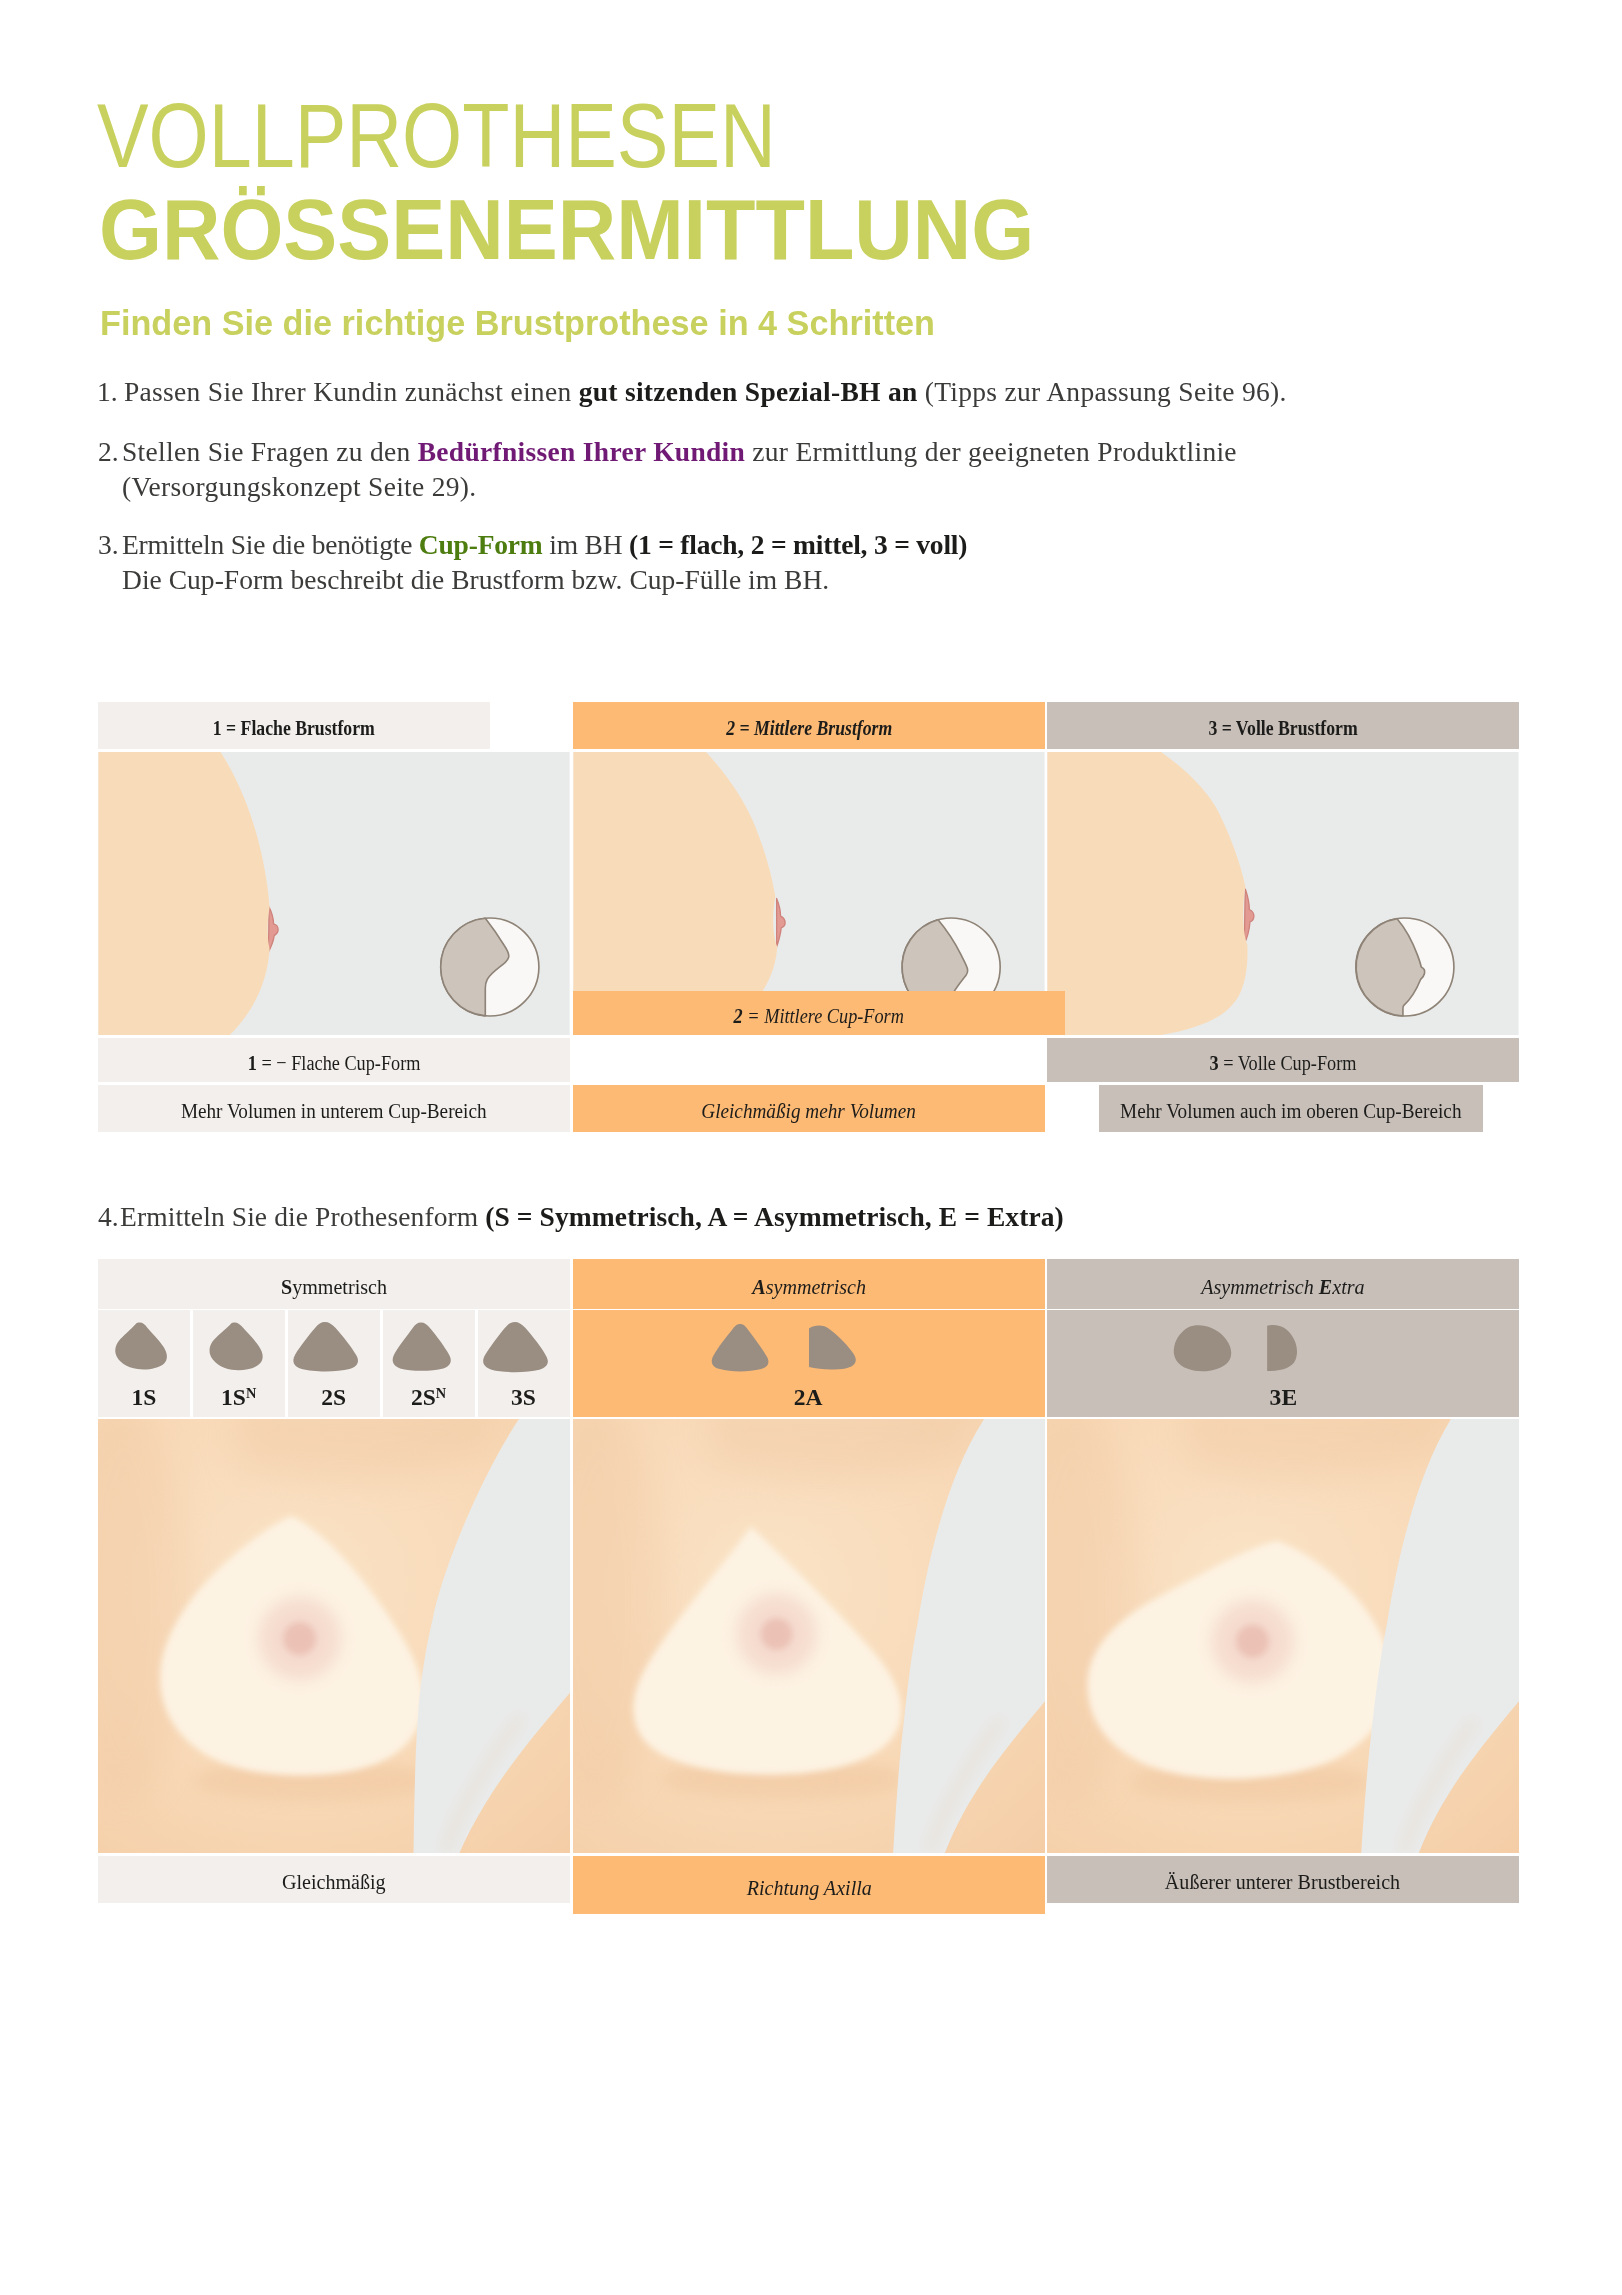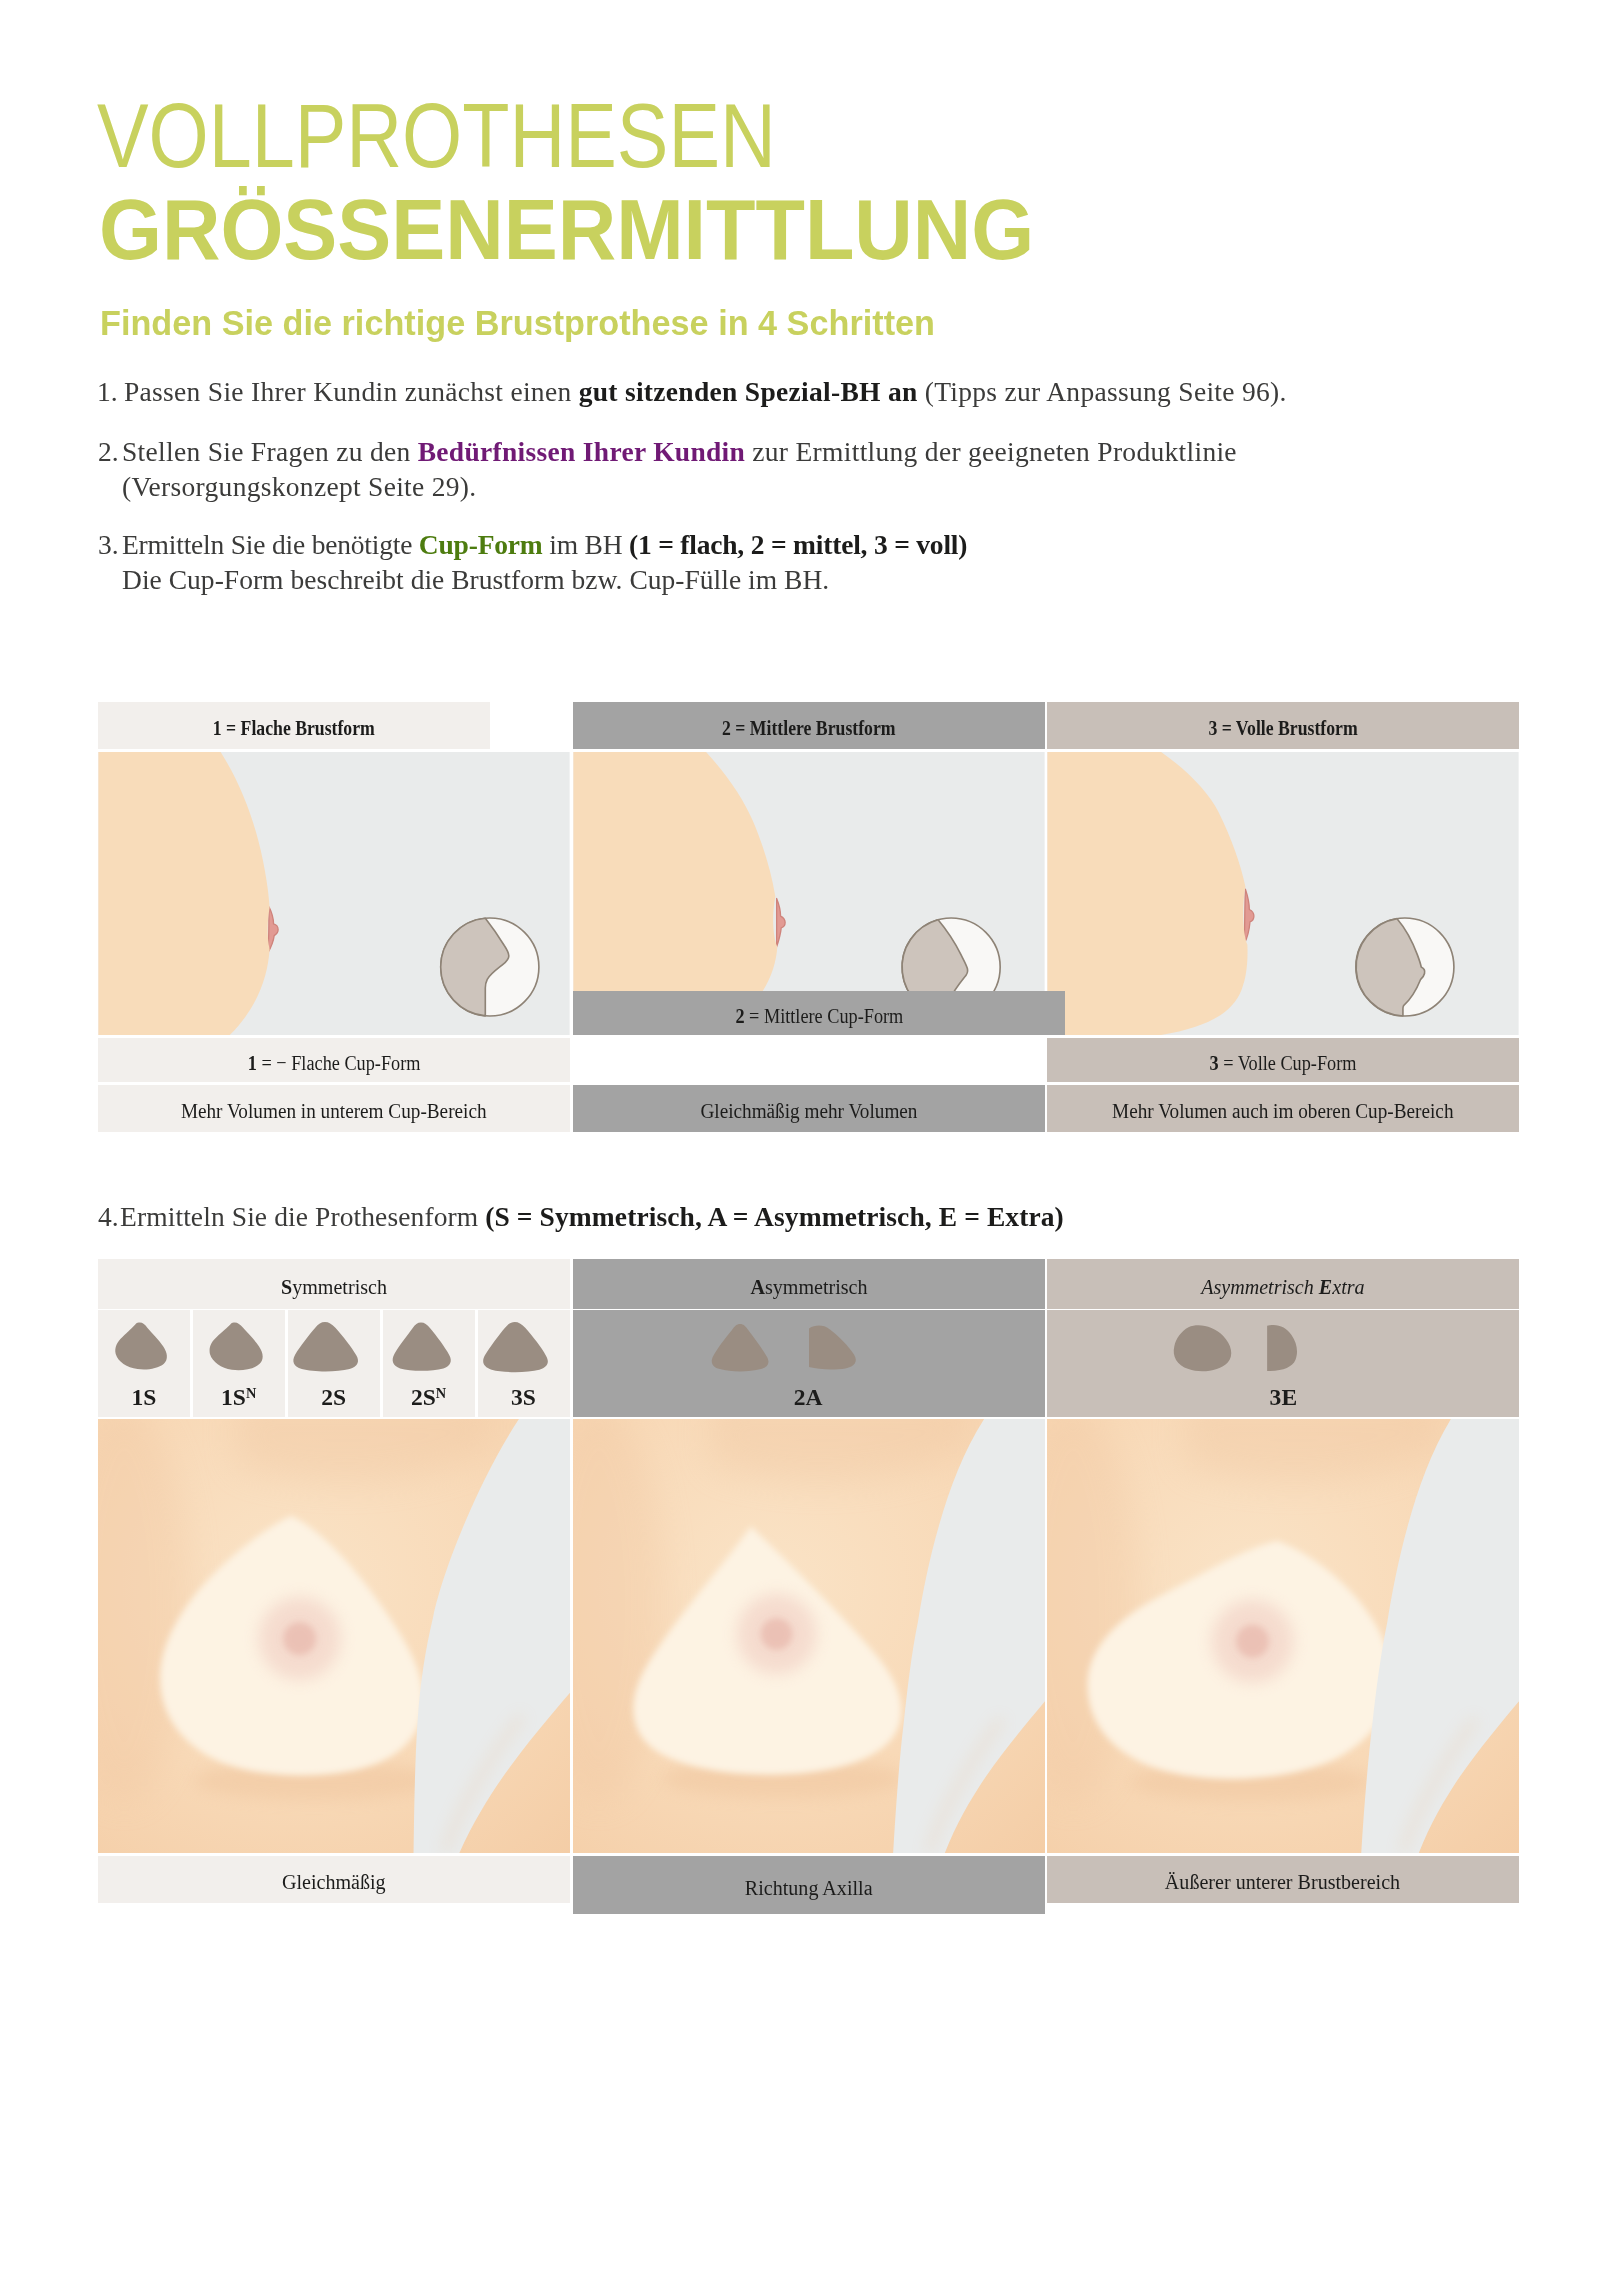--- a/index.html
+++ b/index.html
@@ -5,21 +5,21 @@
   html,body{margin:0;padding:0;}
   body{width:1623px;height:2295px;position:relative;background:#ffffff;overflow:hidden;
        font-family:"Liberation Serif", serif;}
   .abs{position:absolute;}
   .green{color:#c8d15e;}
   .sans{font-family:"Liberation Sans", sans-serif;}
   .b{font-weight:bold;}
   .cell{position:absolute;display:flex;align-items:center;justify-content:center;
         font-size:21.6px;color:#1c1c1b;}
   .c1{background:#f2efec;}
-  .c2{background:#a3a3a3;}
+  .c2{background:#fdba74;font-style:italic;}
   .c3{background:#c8bfb8;}
   .body-line{position:absolute;font-size:27.5px;color:#3b3b3a;line-height:35px;white-space:nowrap;}
   .tt{display:inline-block;white-space:nowrap;}
   .h1x{transform:translateY(2.6px) scaleX(0.82);}
   .l1x{transform:translateY(2.6px) scaleX(0.845);}
   .l2x{transform:translateY(2.6px) scaleX(0.89);}
   .h2x{transform:translateY(2.6px) scaleX(0.93);}
   .b2x{transform:translateY(2.6px) scaleX(0.93);}
 </style>
 </head>
@@ -93,21 +93,21 @@
 <div class="cell c3" style="left:1047px;top:1038px;width:472px;height:44px;">
     <span class="tt l1x"><span class="b">3</span> = Volle Cup-Form</span>
   </div>
 
 <div class="cell c1" style="left:98px;top:1085px;width:472px;height:47px;">
     <span class="tt l2x">Mehr Volumen in unterem Cup-Bereich</span>
   </div>
 <div class="cell c2" style="left:573px;top:1085px;width:472px;height:47px;">
     <span class="tt l2x">Gleichmäßig mehr Volumen</span>
   </div>
-<div class="cell c3" style="left:1047px;top:1085px;width:472px;height:47px;">
+<div class="cell c3" style="left:1099px;top:1085px;width:384px;height:47px;">
     <span class="tt l2x">Mehr Volumen auch im oberen Cup-Bereich</span>
   </div>
 
 <div class="cell c1" style="left:98px;top:1259px;width:472px;height:50px;">
     <span class="tt h2x"><span class="b">S</span>ymmetrisch</span>
   </div>
 <div class="cell c2" style="left:573px;top:1259px;width:472px;height:50px;">
     <span class="tt h2x"><span class="b">A</span>symmetrisch</span>
   </div>
 <div class="cell c3" style="left:1047px;top:1259px;width:472px;height:50px;font-style:italic;">

